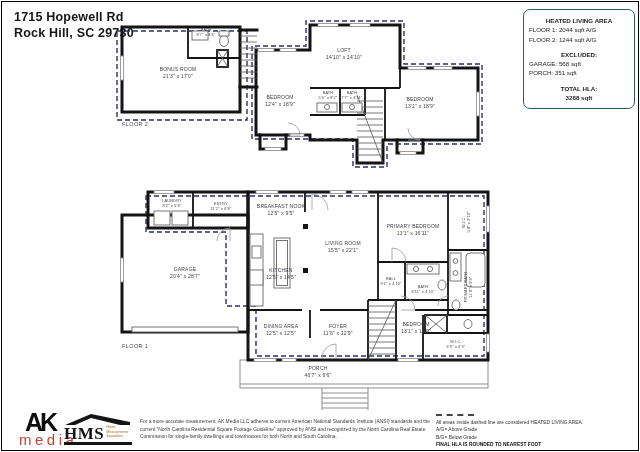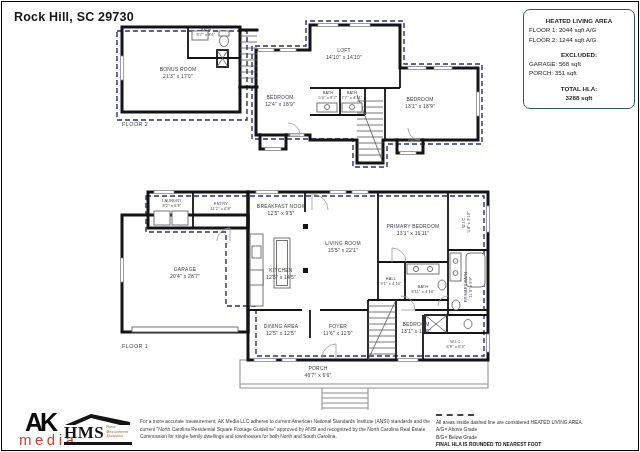--- a/index.html
+++ b/index.html
@@ -13,36 +13,37 @@
   .rlabel{position:absolute;transform:translate(-50%,-50%);text-align:center;font-size:5px;line-height:1.3;color:#3d3f47;letter-spacing:.2px;white-space:nowrap;}
   .rlabel.tiny{font-size:3.8px;}
   .rlabel.vert{transform:translate(-50%,-50%) rotate(-90deg);}
   .floor-tag{position:absolute;transform:translate(0,-50%);font-size:5.5px;color:#44464e;letter-spacing:.4px;}
   .footer{position:absolute;left:0;top:408px;width:580px;height:42px;}
   .ak{position:absolute;left:16px;top:4px;width:48px;text-align:center;}
   .ak .ak-top{font-size:25px;font-weight:800;letter-spacing:-3px;color:#0d0d0d;line-height:.85;}
   .ak .ak-bot{font-size:15px;letter-spacing:3.5px;color:#c44536;margin-top:-2px;margin-left:3px;}
   .hms{position:absolute;left:64px;top:6px;width:72px;}
   .hms .roofline{display:block;}
-  .hms-row{display:flex;align-items:center;gap:2px;}
+  .hms-row{display:flex;align-items:flex-end;gap:2px;}
   .hms-letters{font-family:"Liberation Serif",serif;font-size:17px;font-weight:700;color:#141414;line-height:.9;letter-spacing:.5px;}
   .hms-tag{font-size:3.6px;color:#9a6a32;line-height:1.3;font-style:italic;padding-bottom:2px;}
   .hms-bar{height:2.5px;background:#141414;margin-top:1px;width:68px;}
   .disclaimer{position:absolute;left:140px;top:10px;width:292px;font-size:4.9px;color:#3c3c3c;line-height:1.55;text-align:left;}
   .legend{position:absolute;left:436px;top:6px;width:196px;font-size:4.9px;color:#333;line-height:1.5;}
   .legend .dash-sample{width:38px;border-top:2px dashed #444;margin-bottom:3px;}
   .legend .final{font-weight:700;color:#101010;}
 </style>
 </head>
 <body>
 
 <div class="page">
   <div class="page-border"></div>
 
   <div class="address">
+    <div>1715 Hopewell Rd</div>
     <div>Rock Hill, SC  29730</div>
   </div>
 
   <div class="infobox">
     <div class="c">HEATED LIVING AREA</div>
     <div class="l">FLOOR 1: 2044 sqft  A/G</div>
     <div class="l">FLOOR 2: 1244 sqft  A/G</div>
     <div class="c" style="margin-top:6px">EXCLUDED:</div>
     <div class="l">GARAGE: 568 sqft</div>
     <div class="l">PORCH: 351 sqft</div>

